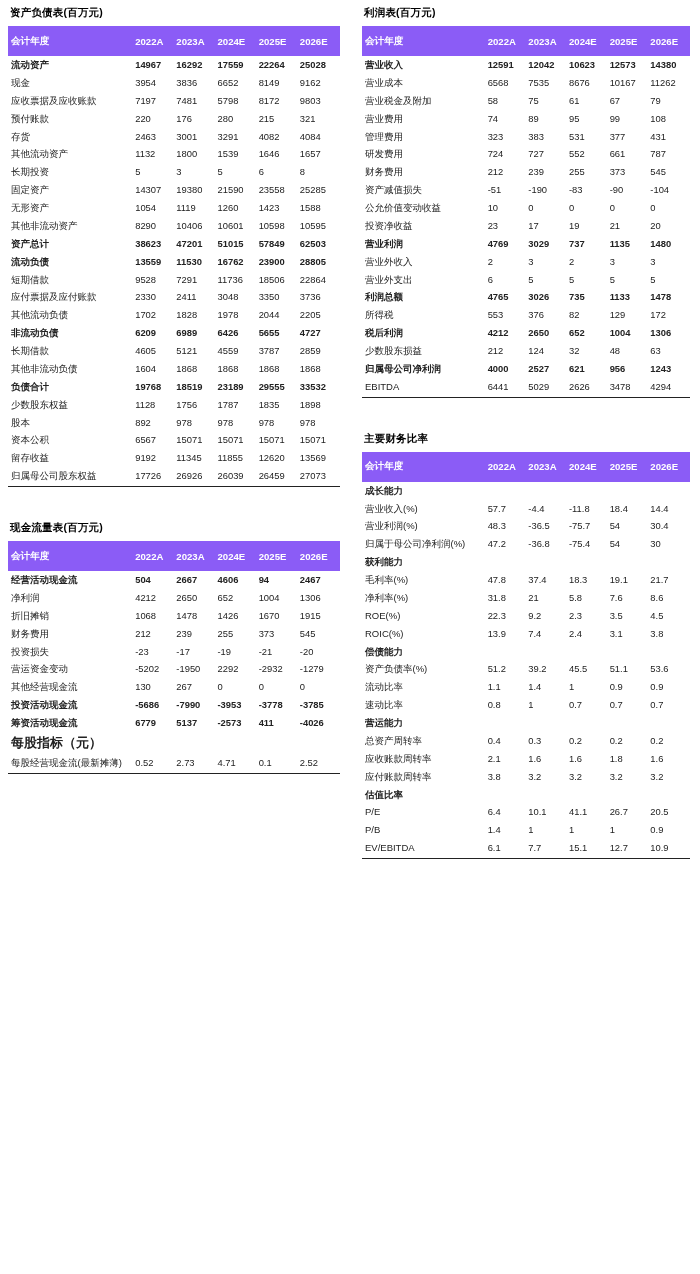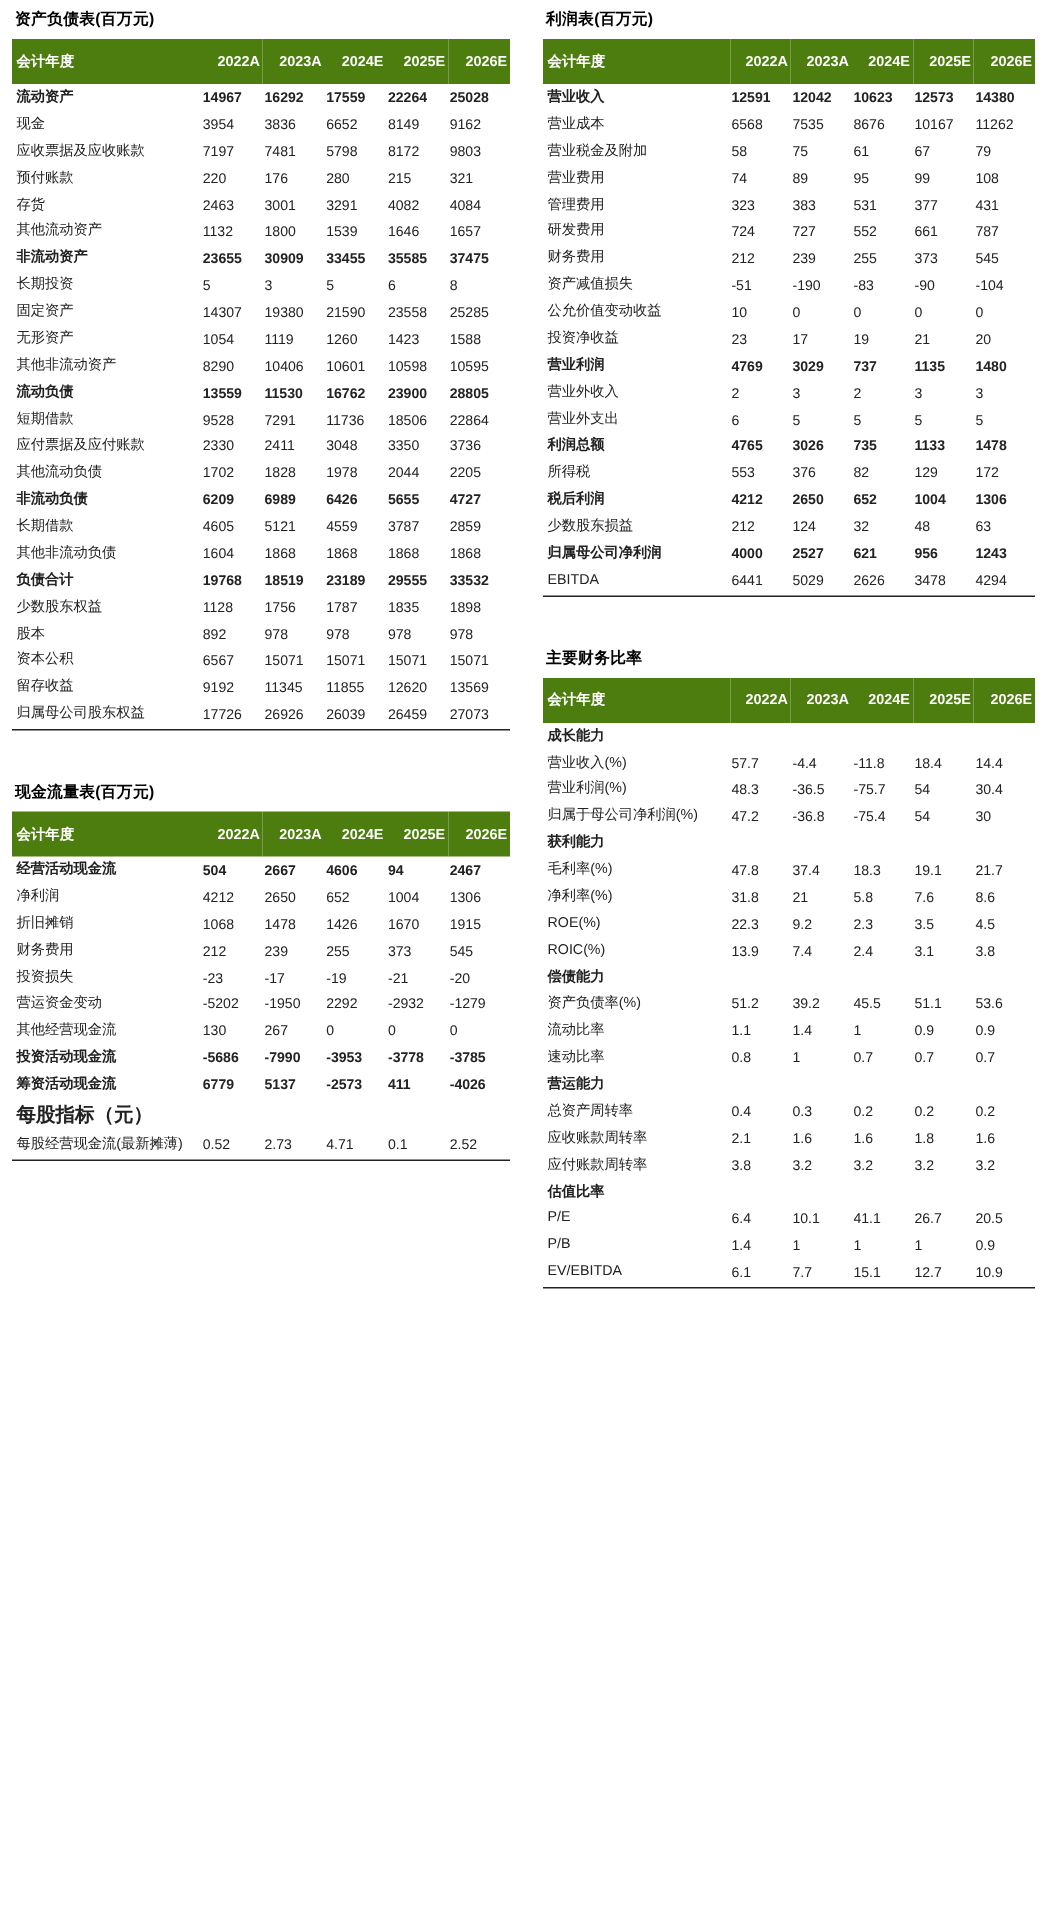--- a/index.html
+++ b/index.html
@@ -44,31 +44,31 @@
   table.fin {
     width: 100%;
     border-collapse: collapse;
     table-layout: fixed;
     font-size: 9.5px;
   }
   table.fin col.c-label { width: 38%; }
   table.fin col.c-num   { width: 12.4%; }
 
   table.fin thead th {
-    background: #4d7c0f;
+    background: #8b5cf6;
     color: #ffffff;
     font-weight: bold;
     font-size: 9.6px;
     text-align: left;
     padding: 6px 2px 6px 3px;
     height: 18px;
     vertical-align: middle;
     white-space: nowrap;
   }
-  table.fin thead th.num { text-align: right; padding-left: 1px; }
+  table.fin thead th.num { text-align: left; padding-left: 1px; }
 
   table.fin tbody td {
     padding: 3px 2px 3px 3px;
     vertical-align: middle;
     color: #222;
     line-height: 1.25;
     white-space: nowrap;
     overflow: hidden;
   }
   table.fin tbody td.num {
@@ -167,28 +167,20 @@
               <td class="num">4084</td>
             </tr>
             <tr class="tight">
               <td>其他流动资产</td>
               <td class="num">1132</td>
               <td class="num">1800</td>
               <td class="num">1539</td>
               <td class="num">1646</td>
               <td class="num">1657</td>
             </tr>
-            <tr class="bold tight">
-              <td>非流动资产</td>
-              <td class="num">23655</td>
-              <td class="num">30909</td>
-              <td class="num">33455</td>
-              <td class="num">35585</td>
-              <td class="num">37475</td>
-            </tr>
             <tr class="tight">
               <td>长期投资</td>
               <td class="num">5</td>
               <td class="num">3</td>
               <td class="num">5</td>
               <td class="num">6</td>
               <td class="num">8</td>
             </tr>
             <tr class="tight">
               <td>固定资产</td>
@@ -206,20 +198,28 @@
               <td class="num">1423</td>
               <td class="num">1588</td>
             </tr>
             <tr class="mid">
               <td>其他非流动资产</td>
               <td class="num">8290</td>
               <td class="num">10406</td>
               <td class="num">10601</td>
               <td class="num">10598</td>
               <td class="num">10595</td>
+            </tr>
+            <tr class="bold tight">
+              <td>资产总计</td>
+              <td class="num">38623</td>
+              <td class="num">47201</td>
+              <td class="num">51015</td>
+              <td class="num">57849</td>
+              <td class="num">62503</td>
             </tr>
             <tr class="bold tight">
               <td>流动负债</td>
               <td class="num">13559</td>
               <td class="num">11530</td>
               <td class="num">16762</td>
               <td class="num">23900</td>
               <td class="num">28805</td>
             </tr>
             <tr class="mid">

